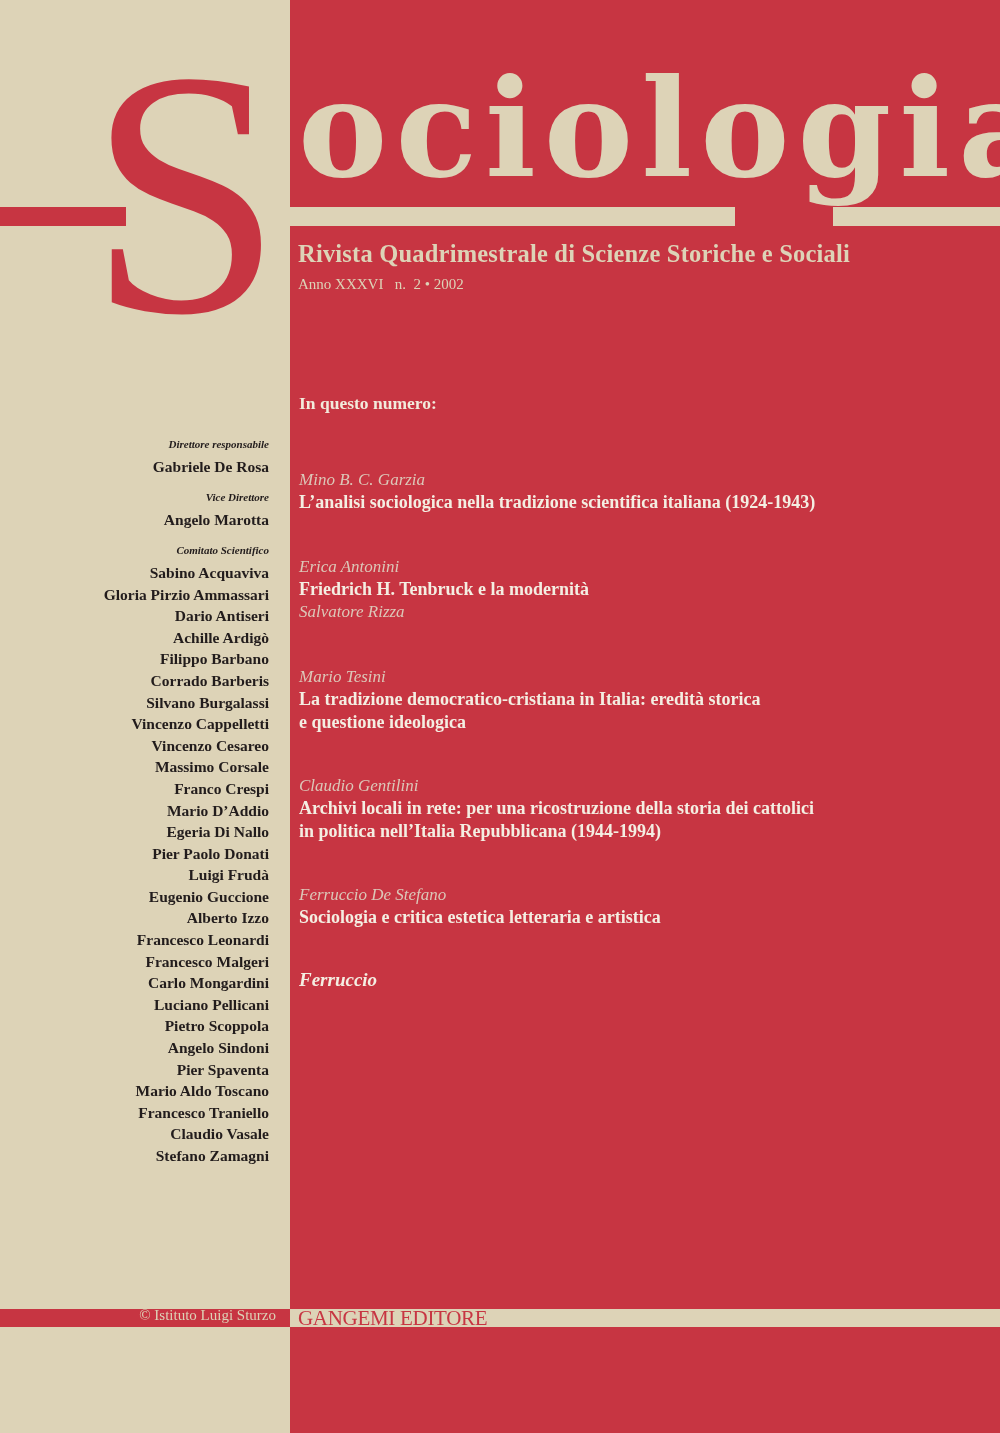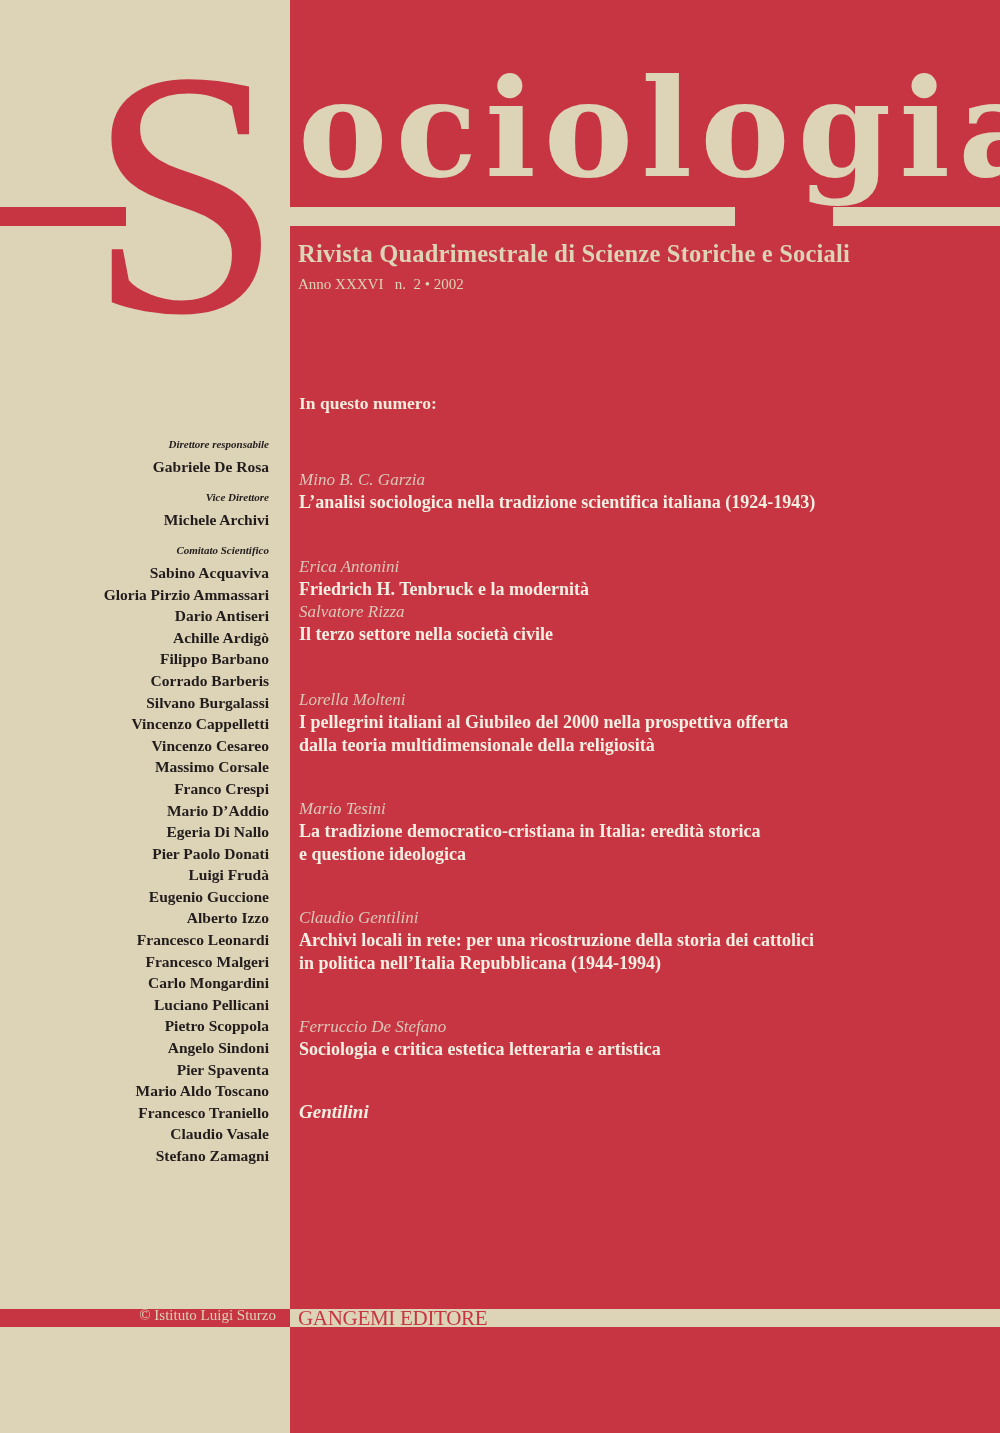--- a/index.html
+++ b/index.html
@@ -81,21 +81,21 @@
 <div class="issue" style="white-space:pre;">Anno XXXVI   n.  2 • 2002</div>
 
 <div class="masthead">
   <div>
     <div class="role">Direttore responsabile</div>
     <div class="name">Gabriele De Rosa</div>
   </div>
   <div class="gap"></div>
   <div>
     <div class="role">Vice Direttore</div>
-    <div class="name">Michele Archivi</div>
+    <div class="name">Angelo Marotta</div>
   </div>
   <div class="gap"></div>
   <div>
     <div class="role">Comitato Scientifico</div>
     <div class="name">Sabino Acquaviva</div>
     <div class="name">Gloria Pirzio Ammassari</div>
     <div class="name">Dario Antiseri</div>
     <div class="name">Achille Ardigò</div>
     <div class="name">Filippo Barbano</div>
     <div class="name">Corrado Barberis</div>
@@ -130,43 +130,37 @@
   <div class="article" style="margin-bottom:42px;">
     <div class="author">Mino B. C. Garzia</div>
     <div class="atitle">L’analisi sociologica nella tradizione scientifica italiana (1924-1943)</div>
   </div>
   <div class="article" style="">
     <div class="author">Erica Antonini</div>
     <div class="atitle">Friedrich H. Tenbruck e la modernità</div>
   </div>
   <div class="article" style="margin-bottom:43px;">
     <div class="author">Salvatore Rizza</div>
-    <div class="atitle">Il terzo settore nella società civile</div>
-  </div>
-  <div class="article" style="margin-bottom:41px;">
-    <div class="author">Lorella Molteni</div>
-    <div class="atitle">I pellegrini italiani al Giubileo del 2000 nella prospettiva offerta
-dalla teoria multidimensionale della religiosità</div>
   </div>
   <div class="article" style="margin-bottom:41px;">
     <div class="author">Mario Tesini</div>
     <div class="atitle">La tradizione democratico-cristiana in Italia: eredità storica
 e questione ideologica</div>
   </div>
   <div class="article" style="margin-bottom:41px;">
     <div class="author">Claudio Gentilini</div>
     <div class="atitle">Archivi locali in rete: per una ricostruzione della storia dei cattolici
 in politica nell’Italia Repubblicana (1944-1994)</div>
   </div>
   <div class="article" style="margin-bottom:40px;">
     <div class="author">Ferruccio De Stefano</div>
     <div class="atitle">Sociologia e critica estetica letteraria e artistica</div>
   </div>
 
   <div class="sections">
-    <div class="sec">Gentilini</div>
+    <div class="sec">Ferruccio</div>
   </div>
 </div>
 
 <div class="band-left"></div>
 <div class="band-right"></div>
 <div class="band-left-text">© Istituto Luigi Sturzo</div>
 <div class="band-right-text">GANGEMI EDITORE</div>
 
 </body></html>

